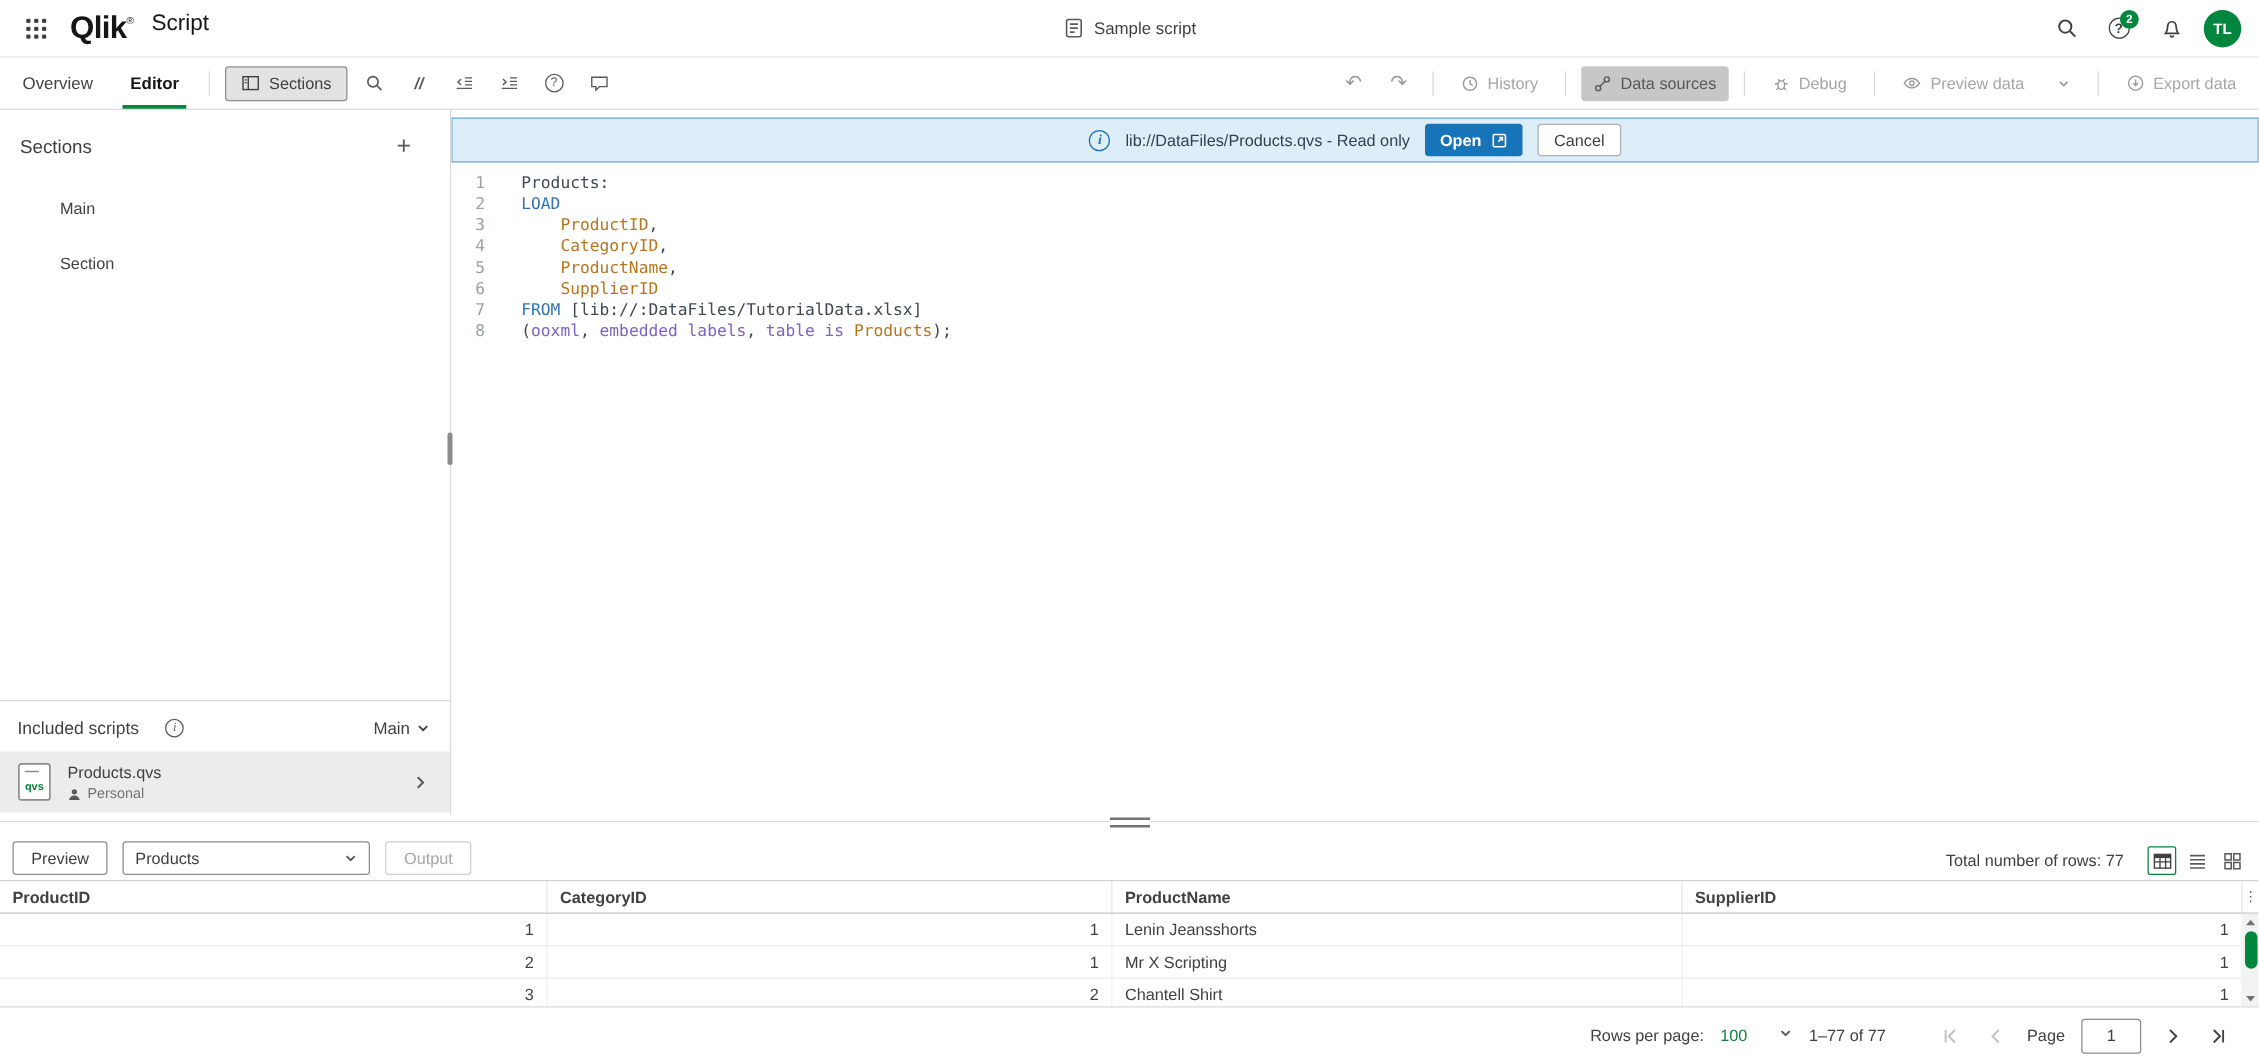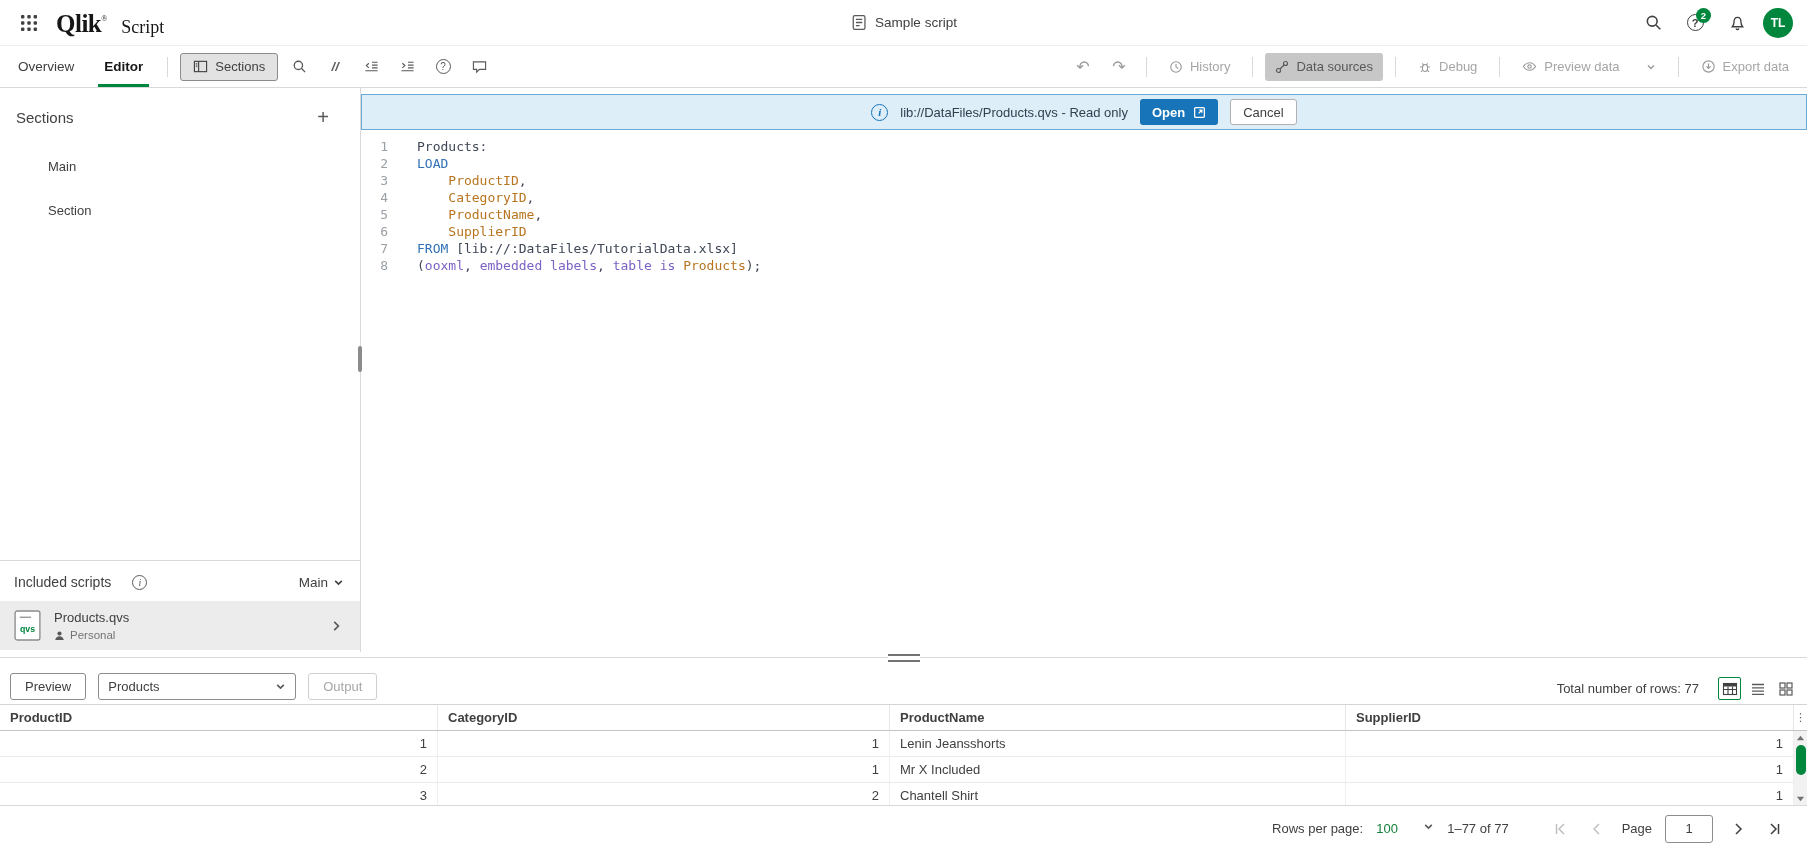--- a/index.html
+++ b/index.html
@@ -8,21 +8,21 @@
     font-family:"Liberation Sans", sans-serif;
     font-size:13px; color:#404040; background:#fff; overflow:hidden;
   }
   .app { display:flex; flex-direction:column; width:100%; height:100%; }
   button { font-family:inherit; font-size:inherit; color:inherit; background:none; border:none; cursor:pointer; }
   svg { display:block; }
 
   
   .topbar { height:46px; display:flex; align-items:center; padding:0 14px; position:relative;
             border-bottom:1px solid #ececec; background:#fff; flex:0 0 auto; }
-  .topbar-left { display:flex; align-items:flex-end; gap:12px;font-family:Liberation Serif, serif; }
+  .topbar-left { display:flex; align-items:flex-start; gap:12px; }
   .iconbtn { display:flex; align-items:center; justify-content:center; width:30px; height:30px; border-radius:3px; }
   .logo { display:flex; align-items:flex-start; cursor:pointer; }
   .logo-text { font-size:25px; font-weight:bold; color:#161616; letter-spacing:-0.5px; }
   .logo-mark { font-size:8px; color:#161616; margin-top:4px; }
   .product-name { font-size:18px; color:#161616; margin-left:2px; }
   .topbar-center { position:absolute; left:50%; transform:translateX(-50%); display:flex; align-items:center; gap:8px; cursor:pointer; }
   .topbar-center span { color:#404040; font-size:13.5px; }
   .topbar-right { margin-left:auto; display:flex; align-items:center; gap:10px; }
   .hbtn { position:relative; display:flex; align-items:center; justify-content:center; width:32px; height:32px; border-radius:3px; }
   .qcircle { display:inline-flex; width:17px; height:17px; border:1.4px solid #404040; border-radius:50%;
@@ -448,21 +448,21 @@
         <div class="tbody">
             <div class="tr">
               <div class="td align-right">1</div>
               <div class="td align-right">1</div>
               <div class="td align-left">Lenin Jeansshorts</div>
               <div class="td align-right">1</div>
             </div>
             <div class="tr">
               <div class="td align-right">2</div>
               <div class="td align-right">1</div>
-              <div class="td align-left">Mr X Included</div>
+              <div class="td align-left">Mr X Scripting</div>
               <div class="td align-right">1</div>
             </div>
             <div class="tr">
               <div class="td align-right">3</div>
               <div class="td align-right">2</div>
               <div class="td align-left">Chantell Shirt</div>
               <div class="td align-right">1</div>
             </div>
           </div>
         <div class="vscroll">

